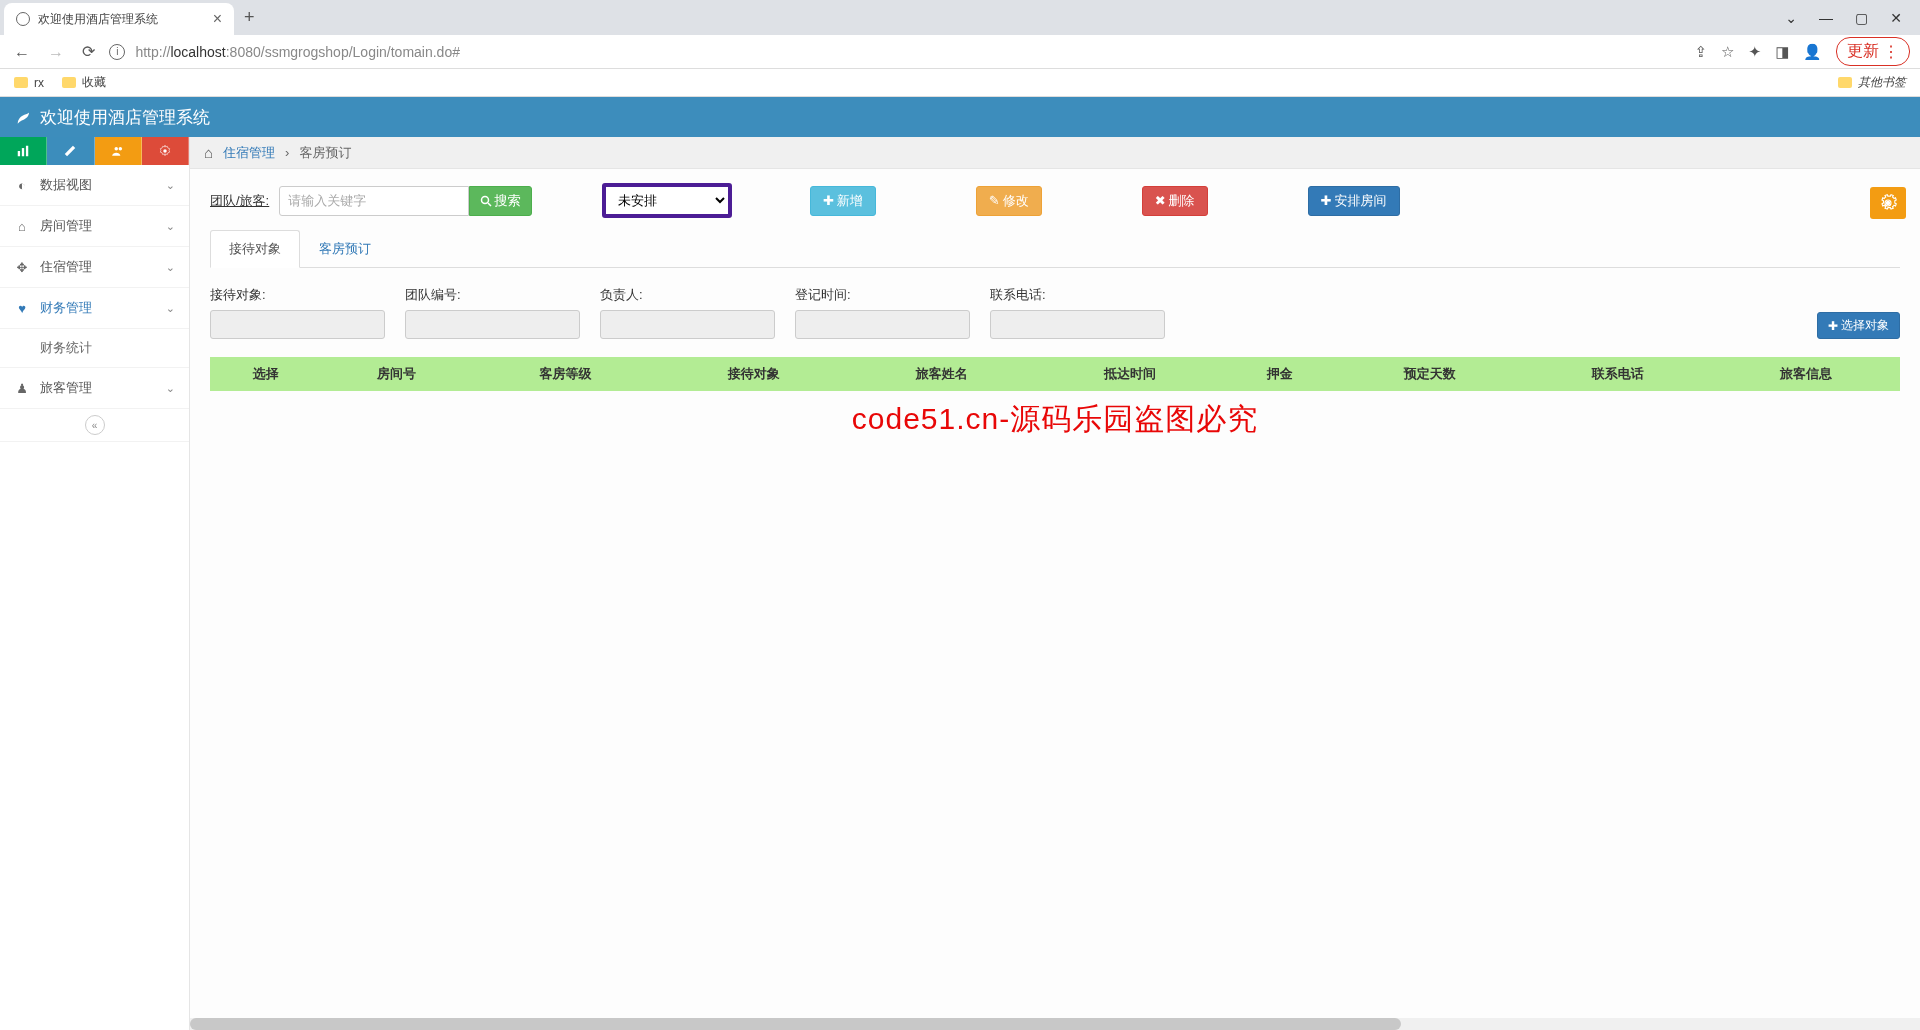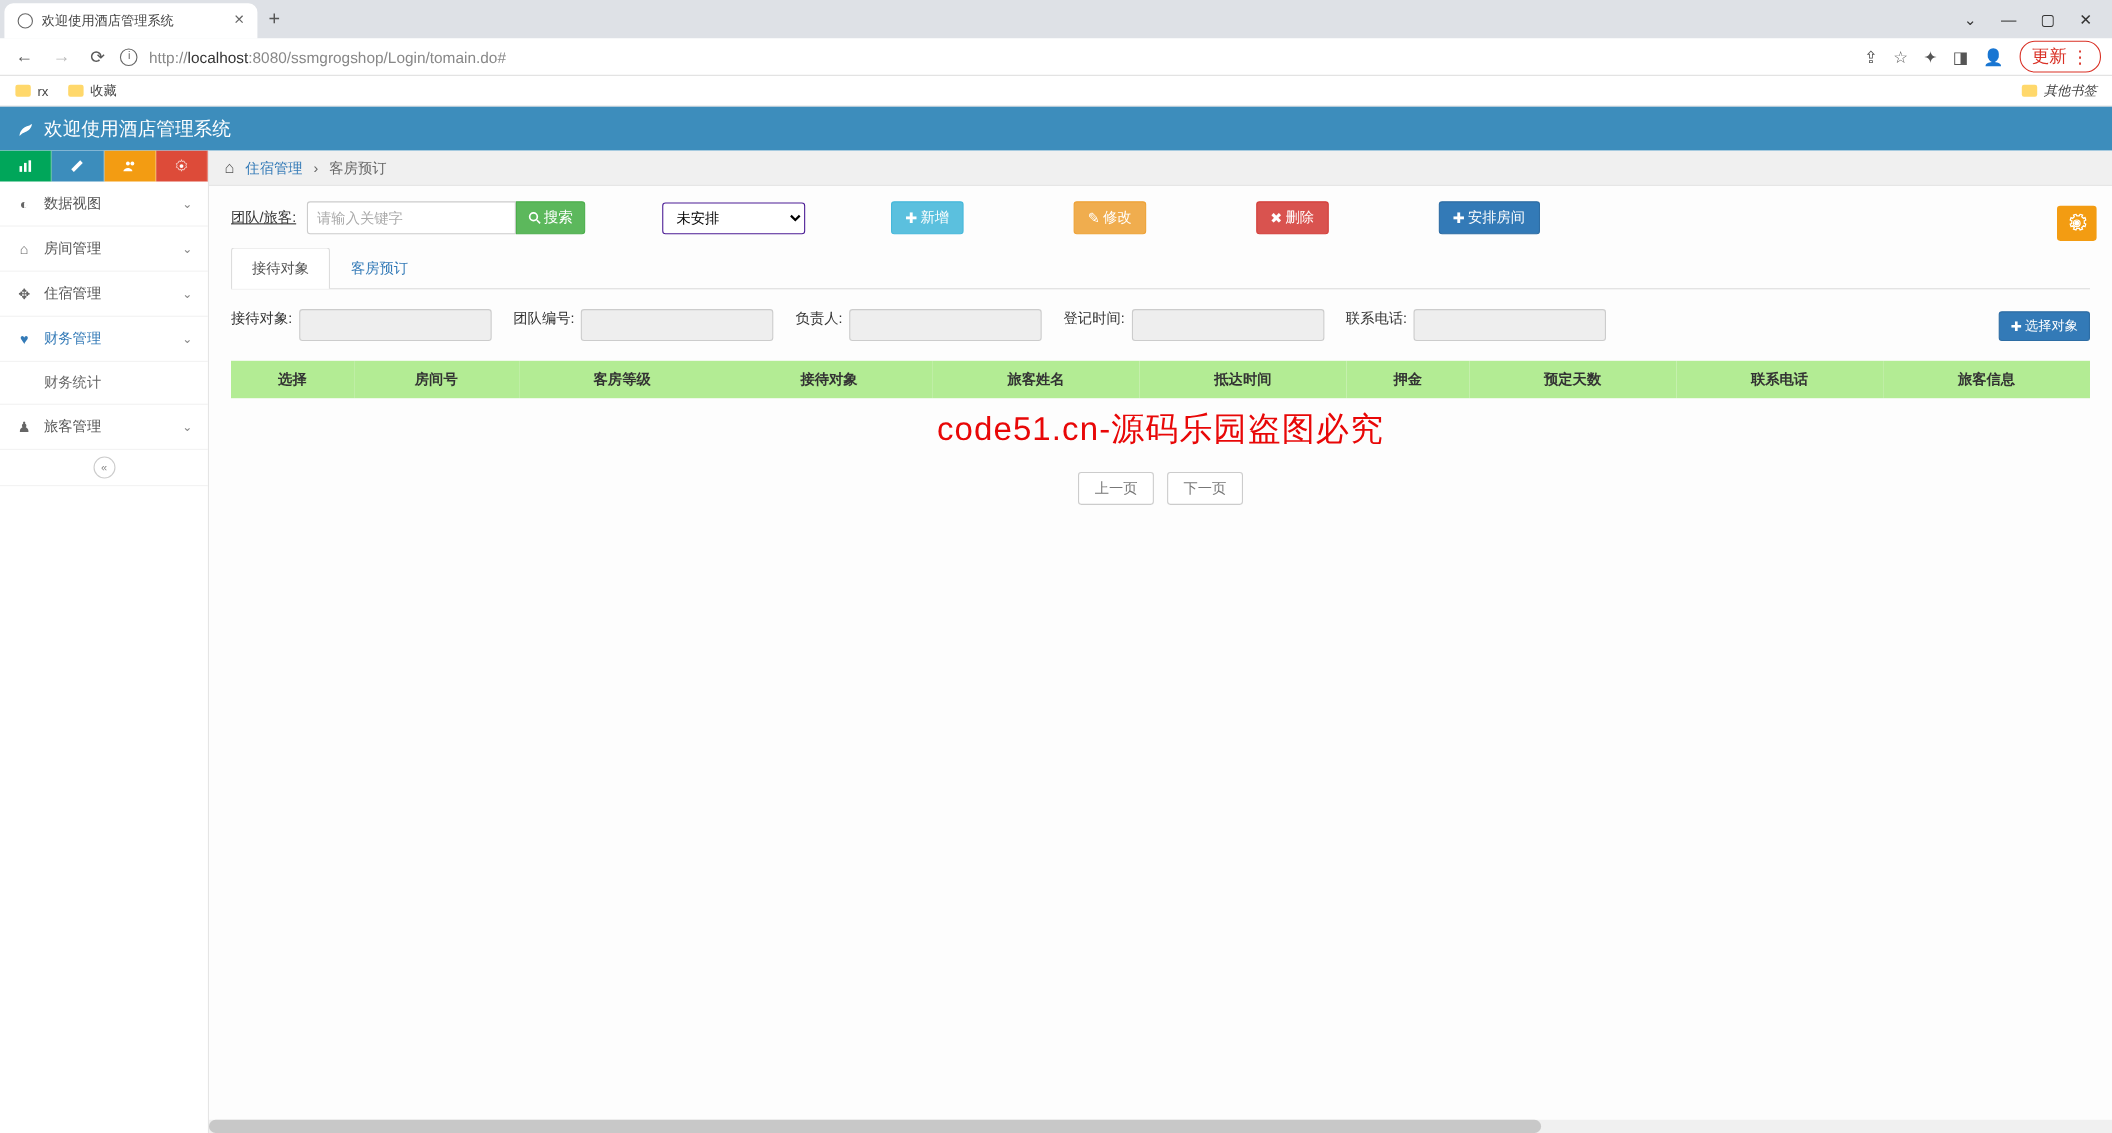--- a/index.html
+++ b/index.html
@@ -60,39 +60,39 @@
 .breadcrumb-row a { color: #337ab7; text-decoration: none; }
 .home-icon { color: #555; font-size: 15px; }
 
 .content-inner { padding: 14px 20px; }
 .filter-row { display: flex; align-items: center; gap: 10px; margin-bottom: 12px; }
 .filter-label { color: #333; text-decoration: underline; }
 .input-group { display: inline-flex; }
 .input-group input { border: 1px solid #ccc; border-radius: 3px 0 0 3px; padding: 5px 8px; width: 190px; font-size: 13px; outline: none; }
 .input-group input::placeholder { color: #aaa; }
 .search-btn { background: #5cb85c; border: 1px solid #4cae4c; color: #fff; padding: 5px 10px; border-radius: 0 3px 3px 0; cursor: pointer; display: inline-flex; align-items: center; gap: 2px; }
-.select-ctrl { border: 1px solid #4c1d95; border-radius: 3px; padding: 5px 8px; width: 130px; margin-left: 60px; background: #fff; font-size: 13px; }
+.select-ctrl { border: 4px solid #4c1d95; border-radius: 3px; padding: 5px 8px; width: 130px; margin-left: 60px; background: #fff; font-size: 13px; }
 
 .btn { display: inline-flex; align-items: center; gap: 3px; padding: 5px 12px; border-radius: 3px; color: #fff; border: none; cursor: pointer; font-size: 13px; }
 .btn-info { background: #5bc0de; border: 1px solid #46b8da; margin-left: 68px; }
 .btn-warning { background: #f0ad4e; border: 1px solid #eea236; margin-left: 90px; }
 .btn-danger { background: #d9534f; border: 1px solid #d43f3a; margin-left: 90px; }
 .btn-primary { background: #337ab7; border: 1px solid #2e6da4; margin-left: 90px; }
 .btn-sm { padding: 4px 10px; font-size: 12px; }
 .gear-box { position: absolute; top: 50px; right: 14px; background: #f39c12; color: #fff; width: 36px; height: 32px; display: flex; align-items: center; justify-content: center; border-radius: 3px; cursor: pointer; font-size: 16px; }
 
 
 .tabs { border-bottom: 1px solid #ddd; display: flex; }
 .tab-item { padding: 9px 18px; cursor: pointer; color: #555; border: 1px solid transparent; border-bottom: none; }
 .tab-item.active-tab { border: 1px solid #ddd; border-bottom-color: #fff; color: #555; background: #fff; border-radius: 3px 3px 0 0; margin-bottom: -1px; }
 .tab-item.link-tab { color: #337ab7; }
 
 
 .form-row { display: flex; gap: 20px; margin-top: 18px; align-items: flex-end; flex-wrap: nowrap; }
-.form-field { display: flex; gap: 6px; }
+.form-field { display: flex; flex-direction: column; gap: 6px; }
 .form-field label { color: #333; }
 .form-field input { background: #eee; border: 1px solid #ccc; border-radius: 3px; padding: 6px 8px; width: 175px; font-size: 13px; }
 .select-obj-btn { margin-left: auto; }
 
 
 .res-table { width: 100%; border-collapse: collapse; margin-top: 18px; }
 .res-table th { background: #b3ec94; padding: 8px 6px; font-weight: bold; color: #333; font-size: 13px; text-align: center; }
 
 .watermark { color: #e80707; font-size: 30px; text-align: center; margin-top: 8px; letter-spacing: 1px; font-weight: 400; }
 
@@ -328,23 +328,19 @@
             <th>押金</th>
             <th>预定天数</th>
             <th>联系电话</th>
             <th>旅客信息</th>
           </tr>
         </thead>
       </table>
 
       <div class="watermark">code51.cn-源码乐园盗图必究</div>
 
-      <div class="pager">
-        <button>上一页</button>
-        <button>下一页</button>
-      </div>
     </div>
 
     <div class="scroll-h">
       <div class="scroll-thumb"></div>
     </div>
   </div>
 </div>
 
 </body></html>

